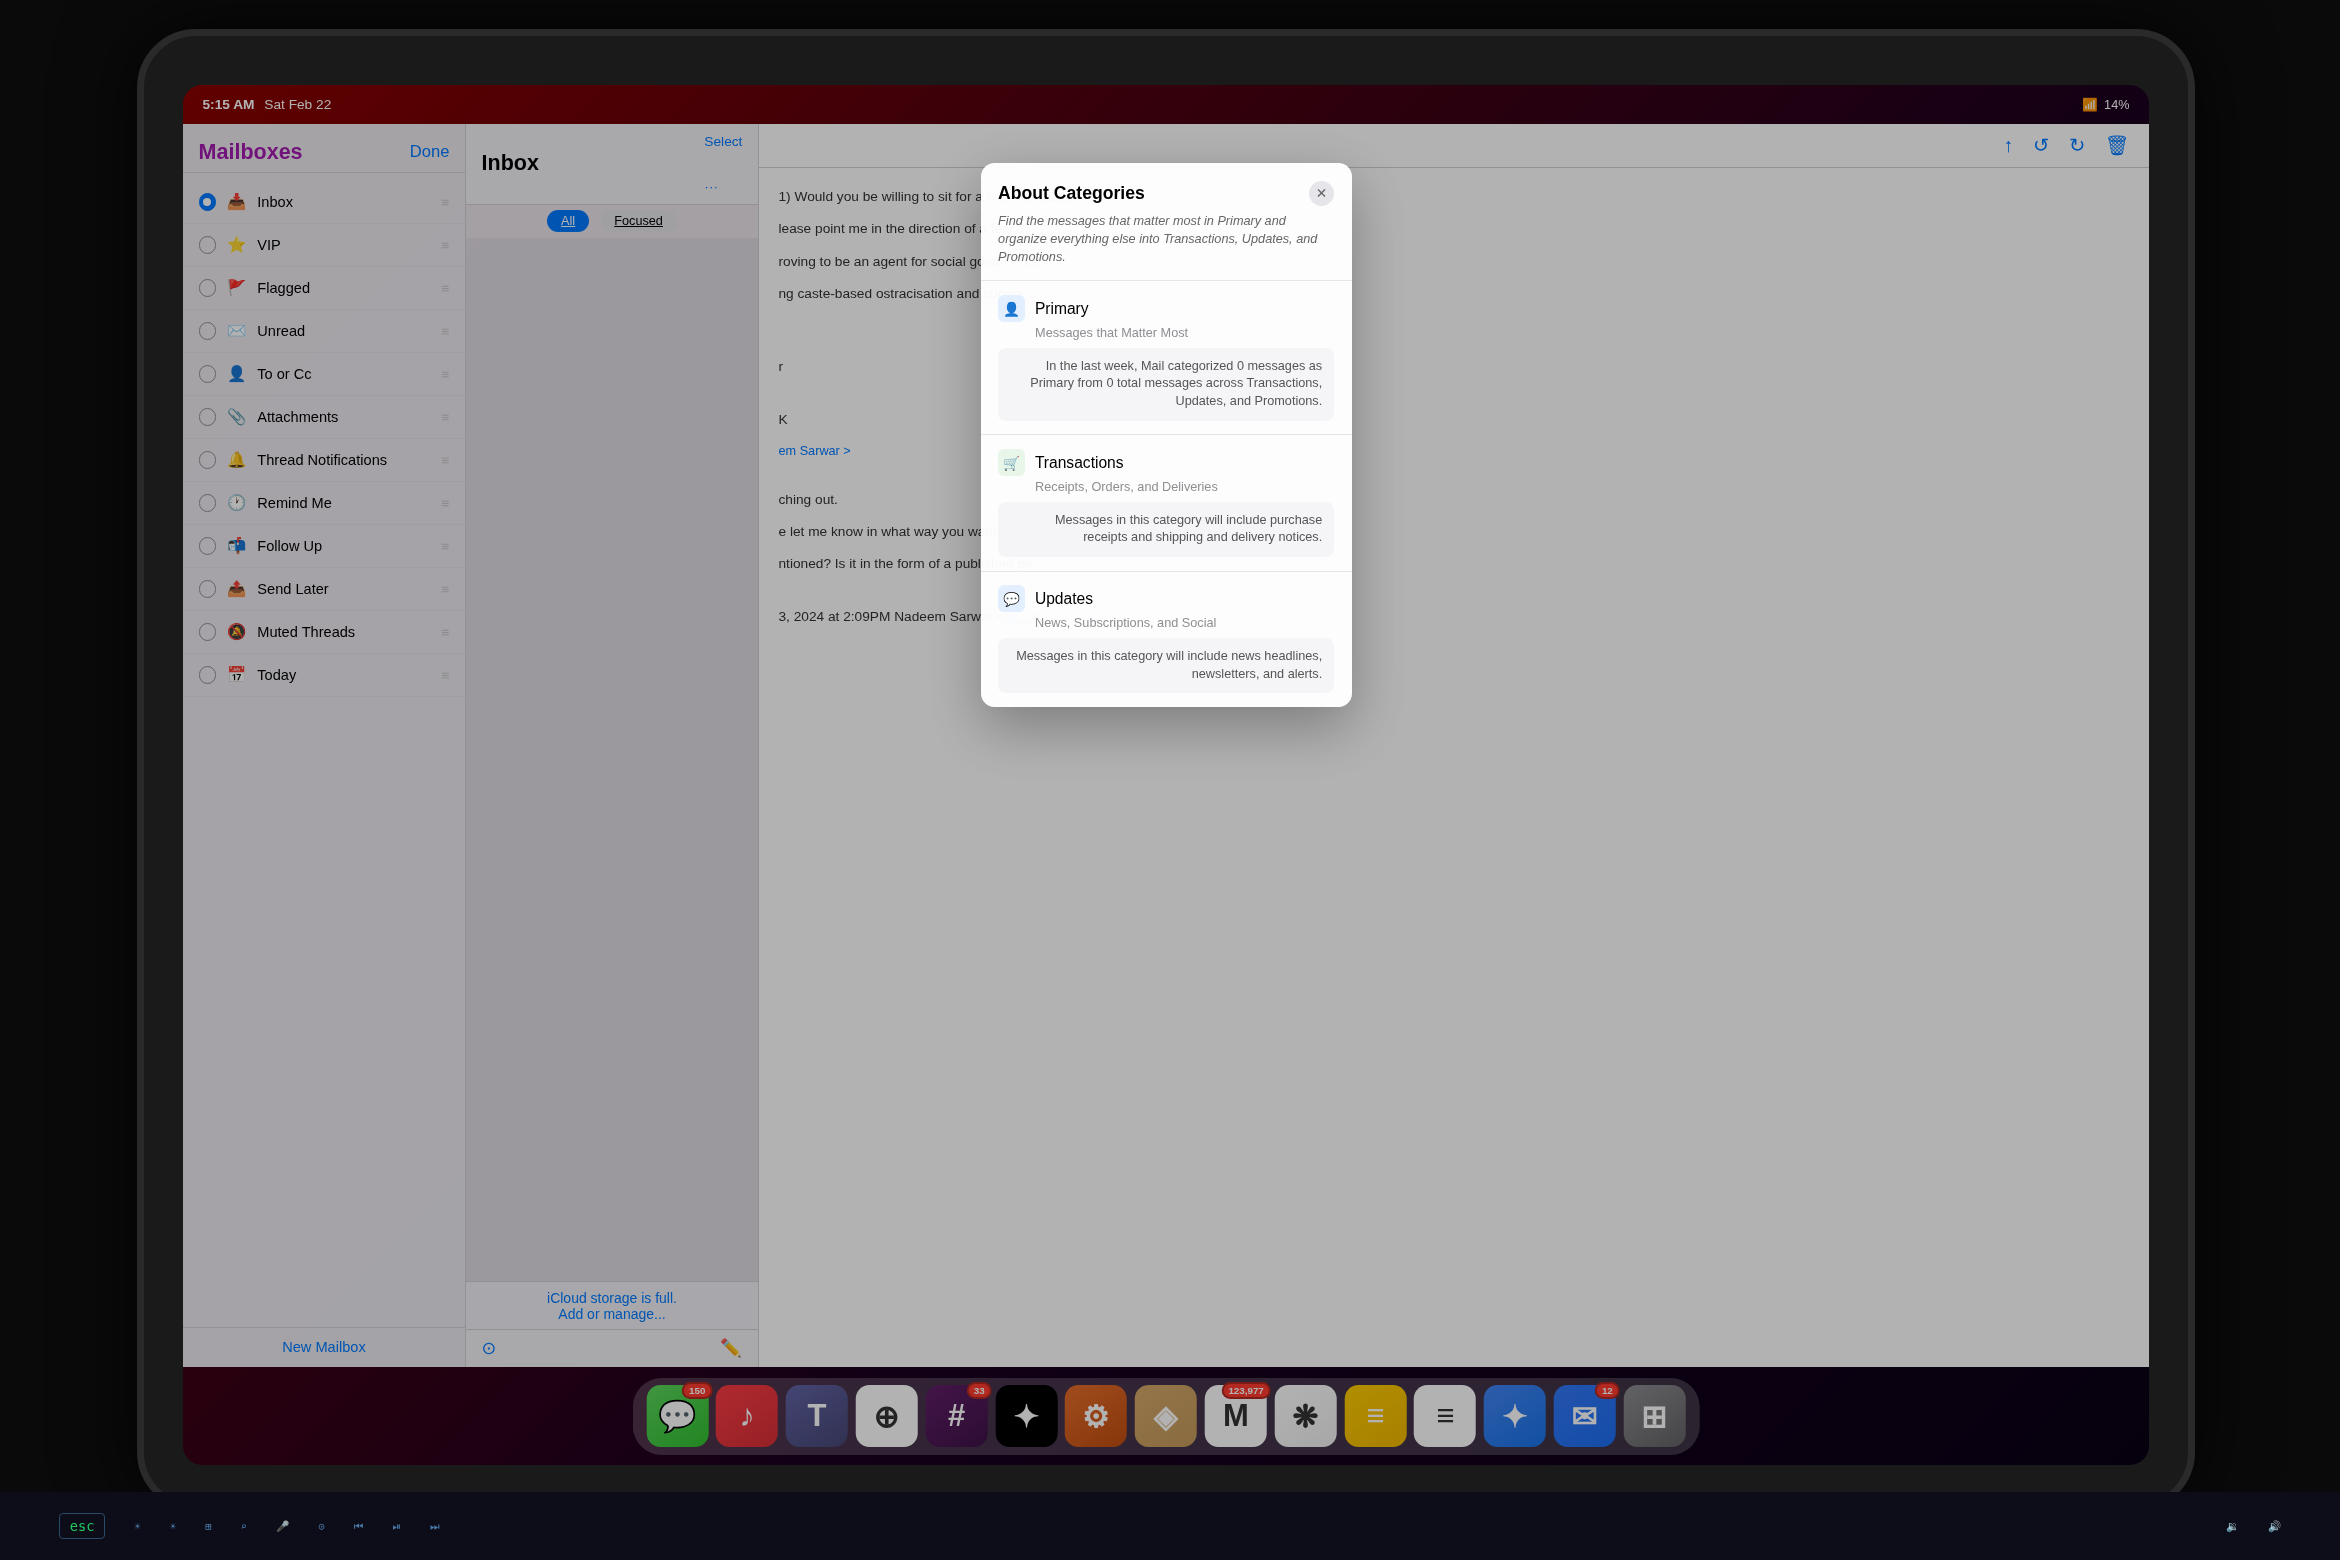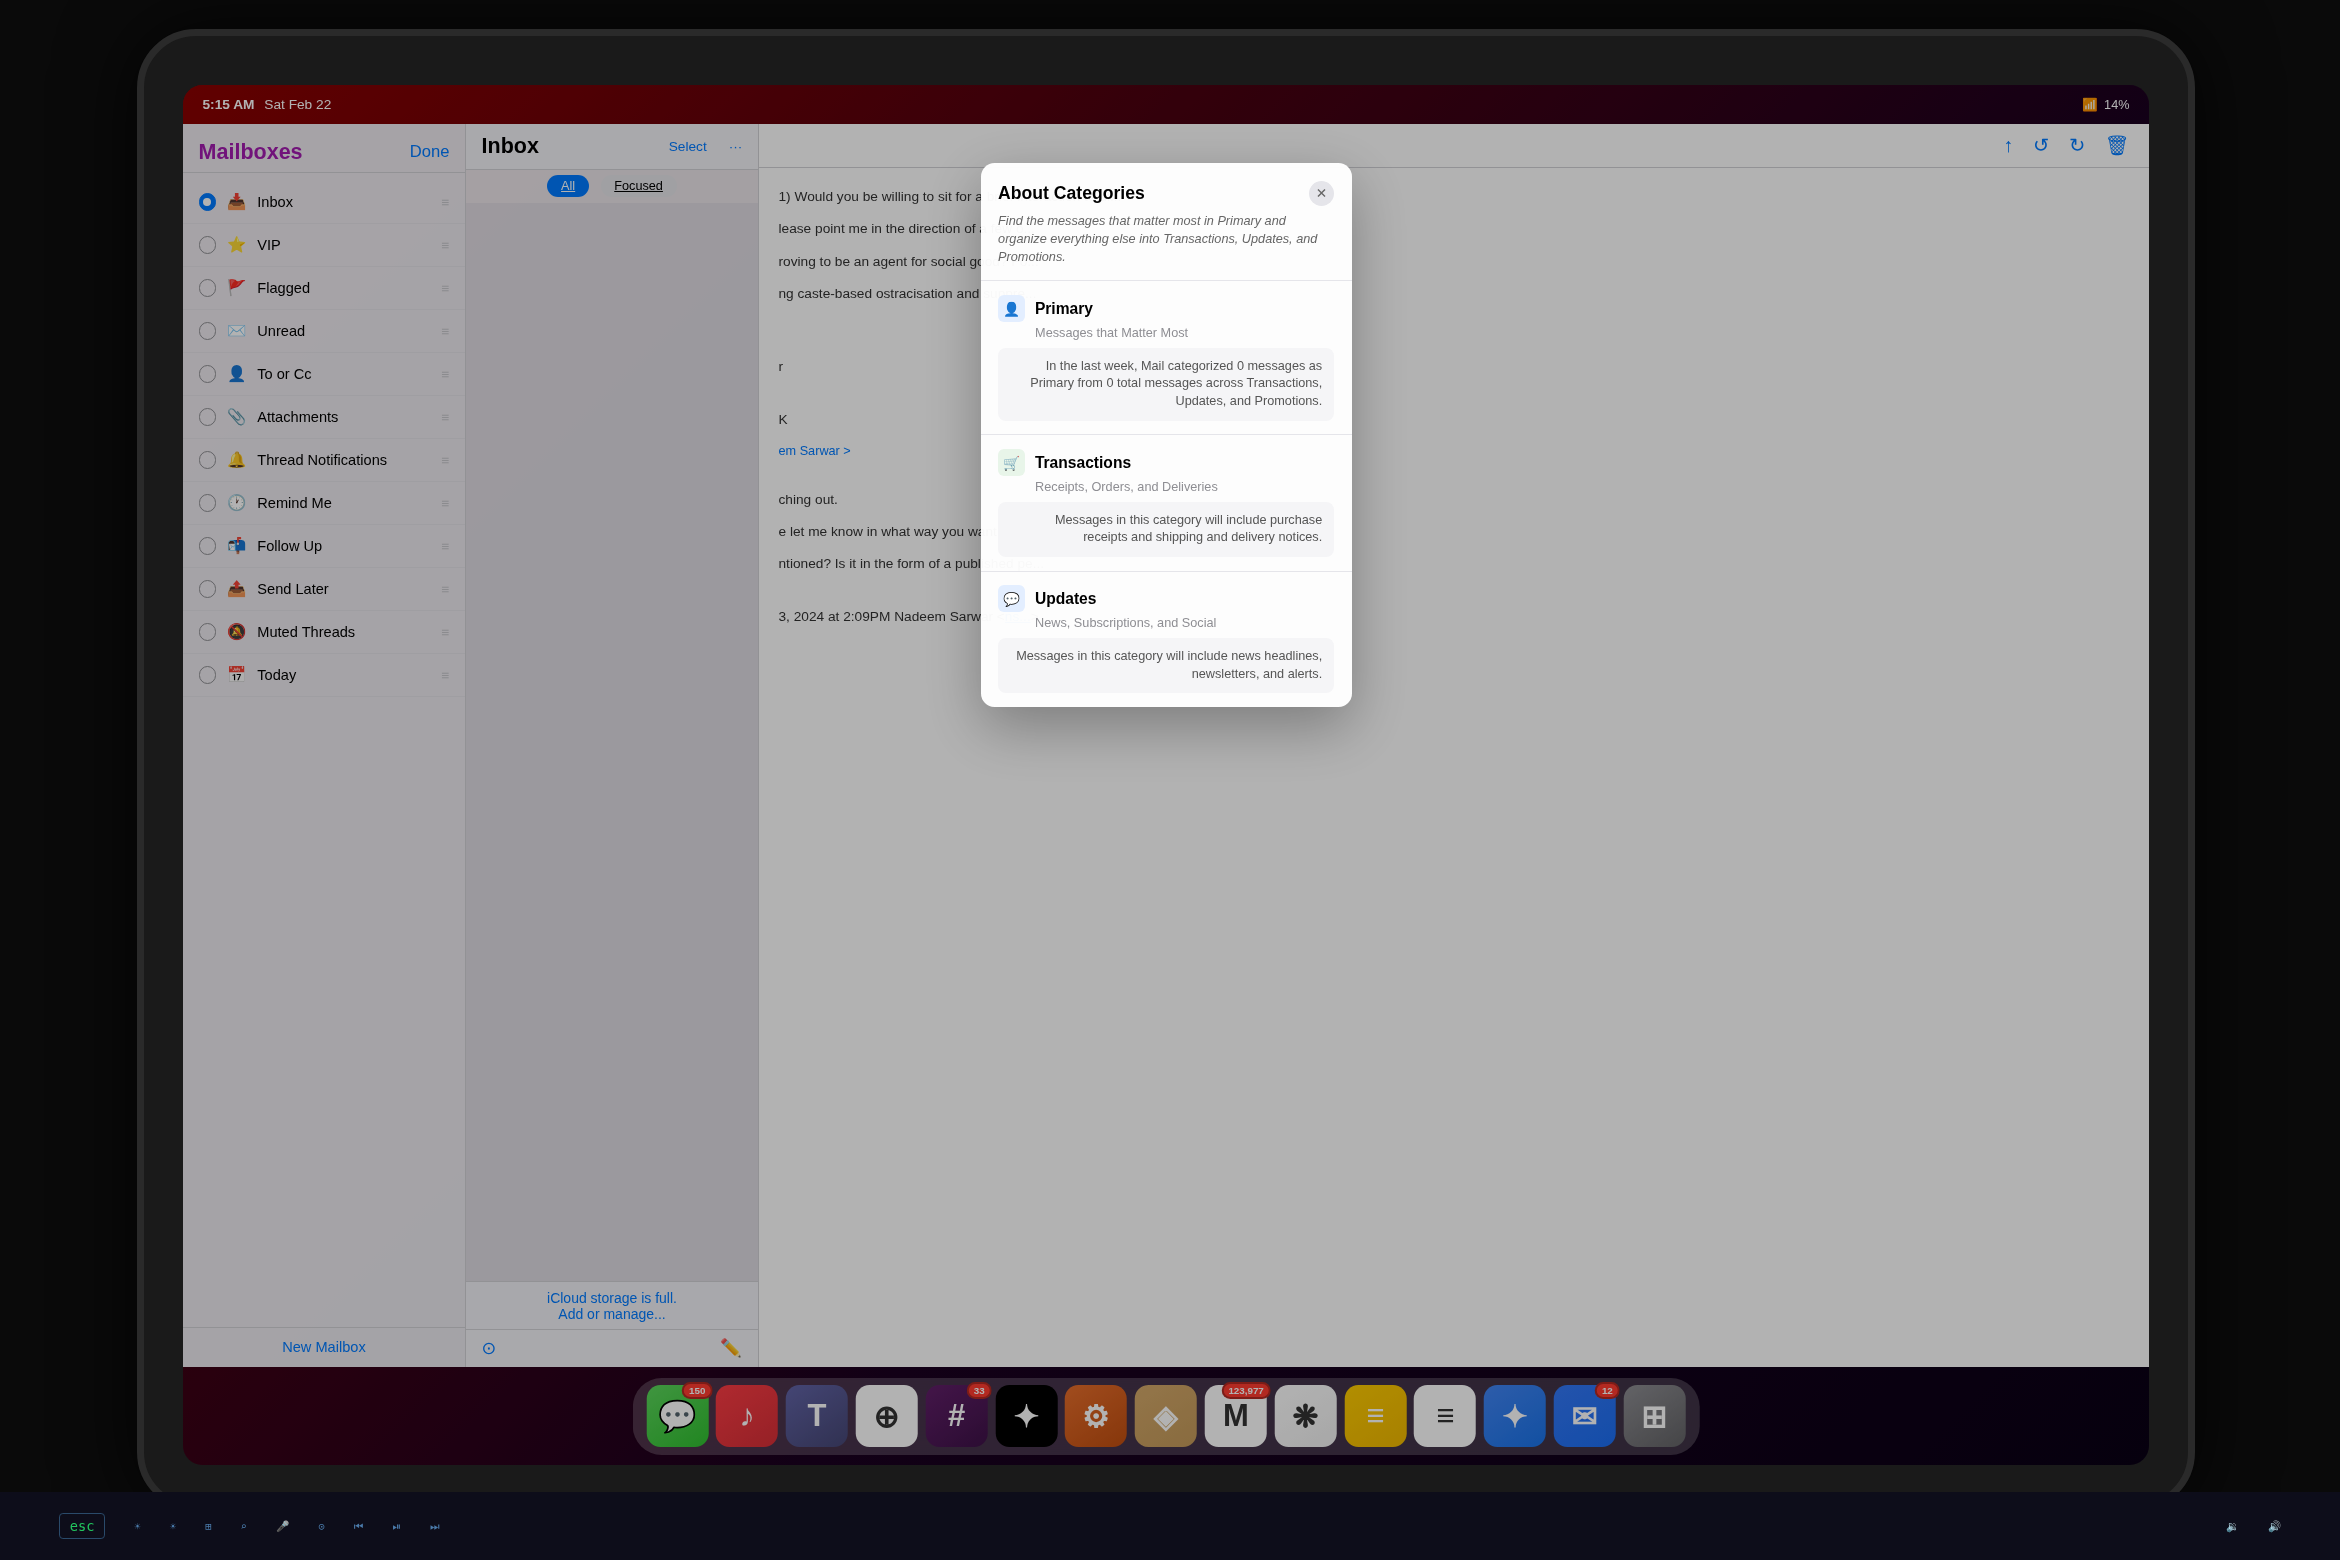--- a/index.html
+++ b/index.html
@@ -209,21 +209,22 @@
       justify-content: space-between;
       border-bottom: 1px solid #d1d1d6;
       background: rgba(242, 242, 247, 0.97);
     }
     .email-list-title {
       font-size: 21.5px;
       font-weight: 700;
     }
     .email-list-toolbar {
       display: flex;
-      gap: 22px;
+      gap: 30px;
+      flex-direction: column;
     }
     .email-list-btn {
       color: #007aff;
       font-size: 19.5px;
       cursor: pointer;
     }
     .email-list-subheader {
       display: flex;
       align-items: center;
       justify-content: center;
@@ -386,21 +387,21 @@
       align-items: center;
       justify-content: center;
       font-size: 13.7px;
       flex-shrink: 0;
     }
     .category-icon.primary { background: #e3eeff; color: #007aff; }
     .category-icon.transactions { background: #e8f5e9; color: #34c759; }
     .category-icon.updates { background: #e3eeff; color: #5856d6; }
     .category-name {
       font-size: 15.6px;
-      font-weight: 700;
+      font-weight: 400;
       color: #000;
     }
     .category-tagline {
       font-size: 12.7px;
       color: #8e8e93;
       margin-left: 37px;
       margin-bottom: 7.8px;
     }
     .category-desc {
       font-size: 12.7px;

